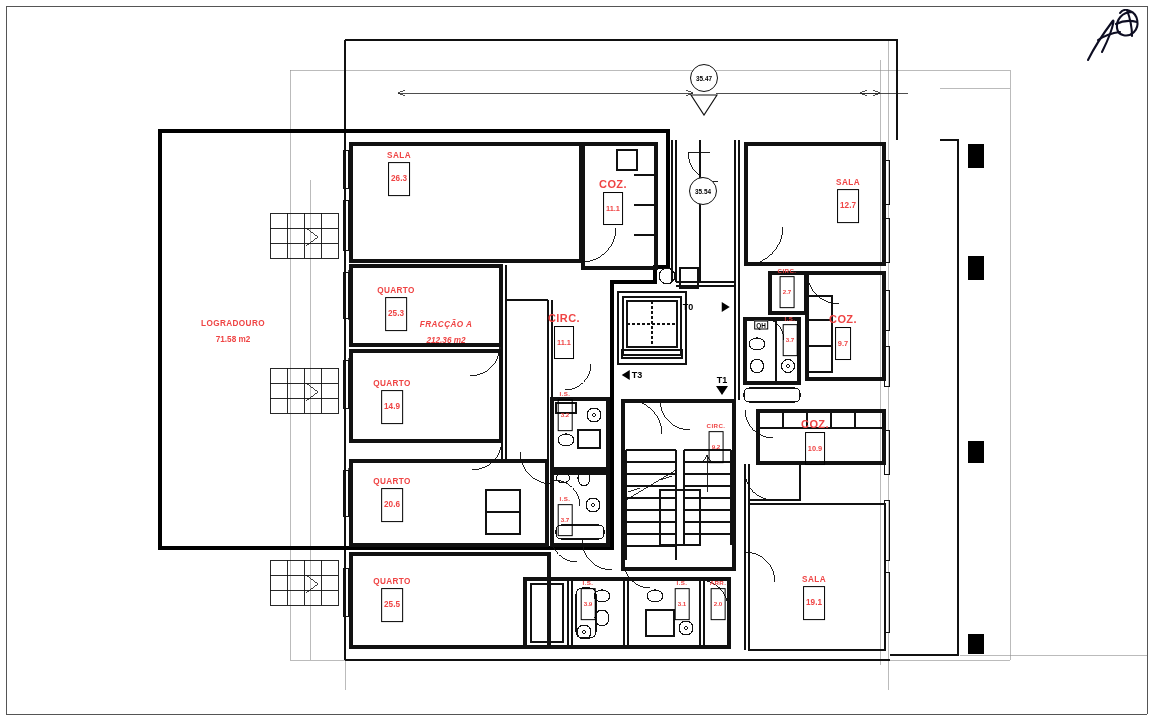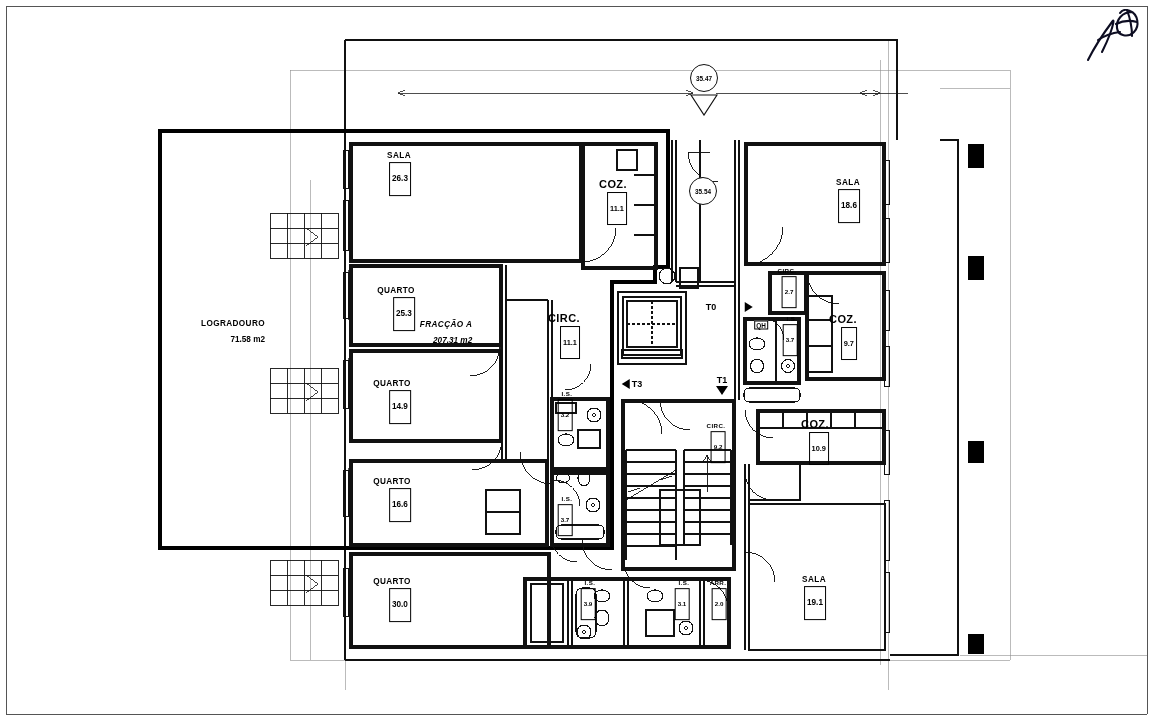--- a/index.html
+++ b/index.html
@@ -9,22 +9,22 @@
     width:1153px;height:720px;
     position:relative;overflow:hidden;
     -webkit-font-smoothing:antialiased;
   }
   #sheet{position:absolute;inset:0;background:#fff;}
   #svgplan{position:absolute;left:0;top:0;}
 
   
   .rlabel{
     position:absolute;
-    text-align:right;
-    color:#000000;
+    text-align:center;
+    color:#ef4444;
     line-height:1.05;
     white-space:nowrap;
     pointer-events:none;
     transform:translate(-50%,-50%);
   }
   .rlabel .nm{
     display:block;
     font-weight:bold;
     letter-spacing:.4px;
   }
@@ -341,67 +341,67 @@
   </g>
 </svg>
 
 <div class="rlabel plain sz9" style="left:233px;top:333px;">
   <span class="nm">LOGRADOURO</span>
   <span class="ar">71.58 m2</span>
 </div>
 
 <div class="rlabel plain sz9" style="left:446px;top:334px;font-style:italic;">
   <span class="nm">FRACÇÃO A</span>
-  <span class="ar">207.31 m2</span>
+  <span class="ar">212.36 m2</span>
 </div>
 
 <div id="room-labels">
       <div class="rlabel sz9" style="left: 399px; top: 174px;"><span class="nm">SALA</span><span class="ar">26.3</span></div>
       <div class="rlabel sz8" style="left: 613px; top: 202px;"><span class="nm">COZ.</span><span class="ar">11.1</span></div>
       <div class="rlabel sz9" style="left: 396px; top: 309px;"><span class="nm">QUARTO</span><span class="ar">25.3</span></div>
       <div class="rlabel sz9" style="left: 392px; top: 402px;"><span class="nm">QUARTO</span><span class="ar">14.9</span></div>
-      <div class="rlabel sz9" style="left: 392px; top: 500px;"><span class="nm">QUARTO</span><span class="ar">16.6</span></div>
-      <div class="rlabel sz9" style="left: 392px; top: 600px;"><span class="nm">QUARTO</span><span class="ar">30.0</span></div>
+      <div class="rlabel sz9" style="left: 392px; top: 500px;"><span class="nm">QUARTO</span><span class="ar">20.6</span></div>
+      <div class="rlabel sz9" style="left: 392px; top: 600px;"><span class="nm">QUARTO</span><span class="ar">25.5</span></div>
       <div class="rlabel sz8" style="left: 564px; top: 336px;"><span class="nm">CIRC.</span><span class="ar">11.1</span></div>
       <div class="rlabel sz6" style="left: 565px; top: 411px;"><span class="nm">I.S.</span><span class="ar">3.2</span></div>
       <div class="rlabel sz6" style="left: 565px; top: 516px;"><span class="nm">I.S.</span><span class="ar">3.7</span></div>
       <div class="rlabel sz6" style="left: 588px; top: 600px;"><span class="nm">I.S.</span><span class="ar">3.9</span></div>
       <div class="rlabel sz6" style="left: 682px; top: 600px;"><span class="nm">I.S.</span><span class="ar">3.1</span></div>
       <div class="rlabel sz6" style="left: 718px; top: 600px;"><span class="nm">ARR.</span><span class="ar">2.0</span></div>
       <div class="rlabel sz6" style="left: 716px; top: 443px;"><span class="nm">CIRC.</span><span class="ar">9.2</span></div>
-      <div class="rlabel sz9" style="left: 848px; top: 201px;"><span class="nm">SALA</span><span class="ar">18.6</span></div>
+      <div class="rlabel sz9" style="left: 848px; top: 201px;"><span class="nm">SALA</span><span class="ar">12.7</span></div>
       <div class="rlabel sz6" style="left: 787px; top: 288px;"><span class="nm">CIRC.</span><span class="ar">2.7</span></div>
       <div class="rlabel sz6" style="left: 790px; top: 336px;"><span class="nm">I.S.</span><span class="ar">3.7</span></div>
       <div class="rlabel sz8" style="left: 843px; top: 337px;"><span class="nm">COZ.</span><span class="ar">9.7</span></div>
       <div class="rlabel sz8" style="left: 815px; top: 442px;"><span class="nm">COZ.</span><span class="ar">10.9</span></div>
       <div class="rlabel sz9" style="left: 814px; top: 598px;"><span class="nm">SALA</span><span class="ar">19.1</span></div>
     </div>
 
 <div id="level-markers">
       <div class="lvl" style="left: 704px; top: 90px;">
         <div class="circ">35.47</div>
         <div class="tri-out"><svg width="28" height="22" viewBox="0 0 28 22">
             <polygon points="1,1 27,1 14,21" fill="none" stroke="#111" stroke-width="1.2"></polygon>
           </svg></div>
       </div>
       <div class="lvl" style="left: 703px; top: 191px;">
         <div class="circ">35.54</div>
       </div>
     </div>
 
 <div id="section-markers">
-      <div class="sect" style="left: 729px; top: 307px; gap: 28px;">
+      <div class="sect" style="left: 706px; top: 307px; gap: 28px;">
         <span>T0</span>
         <span class="mk-right"></span>
       </div>
       <div class="sect vert" style="left: 722px; top: 385px;">
         <span>T1</span>
         <span class="mk-down"></span>
       </div>
-      <div class="sect" style="left: 632px; top: 384px;">
+      <div class="sect" style="left: 632px; top: 375px;">
         <span class="mk-left"></span>
         <span>T3</span>
       </div>
     </div>
 
 <div class="qh" style="left:761px;top:325px;">QH</div>
 
 <svg class="sig" style="left:1080px;top:4px;" width="70" height="62" viewBox="0 0 70 62">
   <g fill="none" stroke="#0d0d22" stroke-width="2.1" stroke-linecap="round" stroke-linejoin="round">
     <path d="M 8 56 C 16 40 26 26 32 18 C 35 13 33 22 30 30 C 27 38 24 44 22 48"></path>

